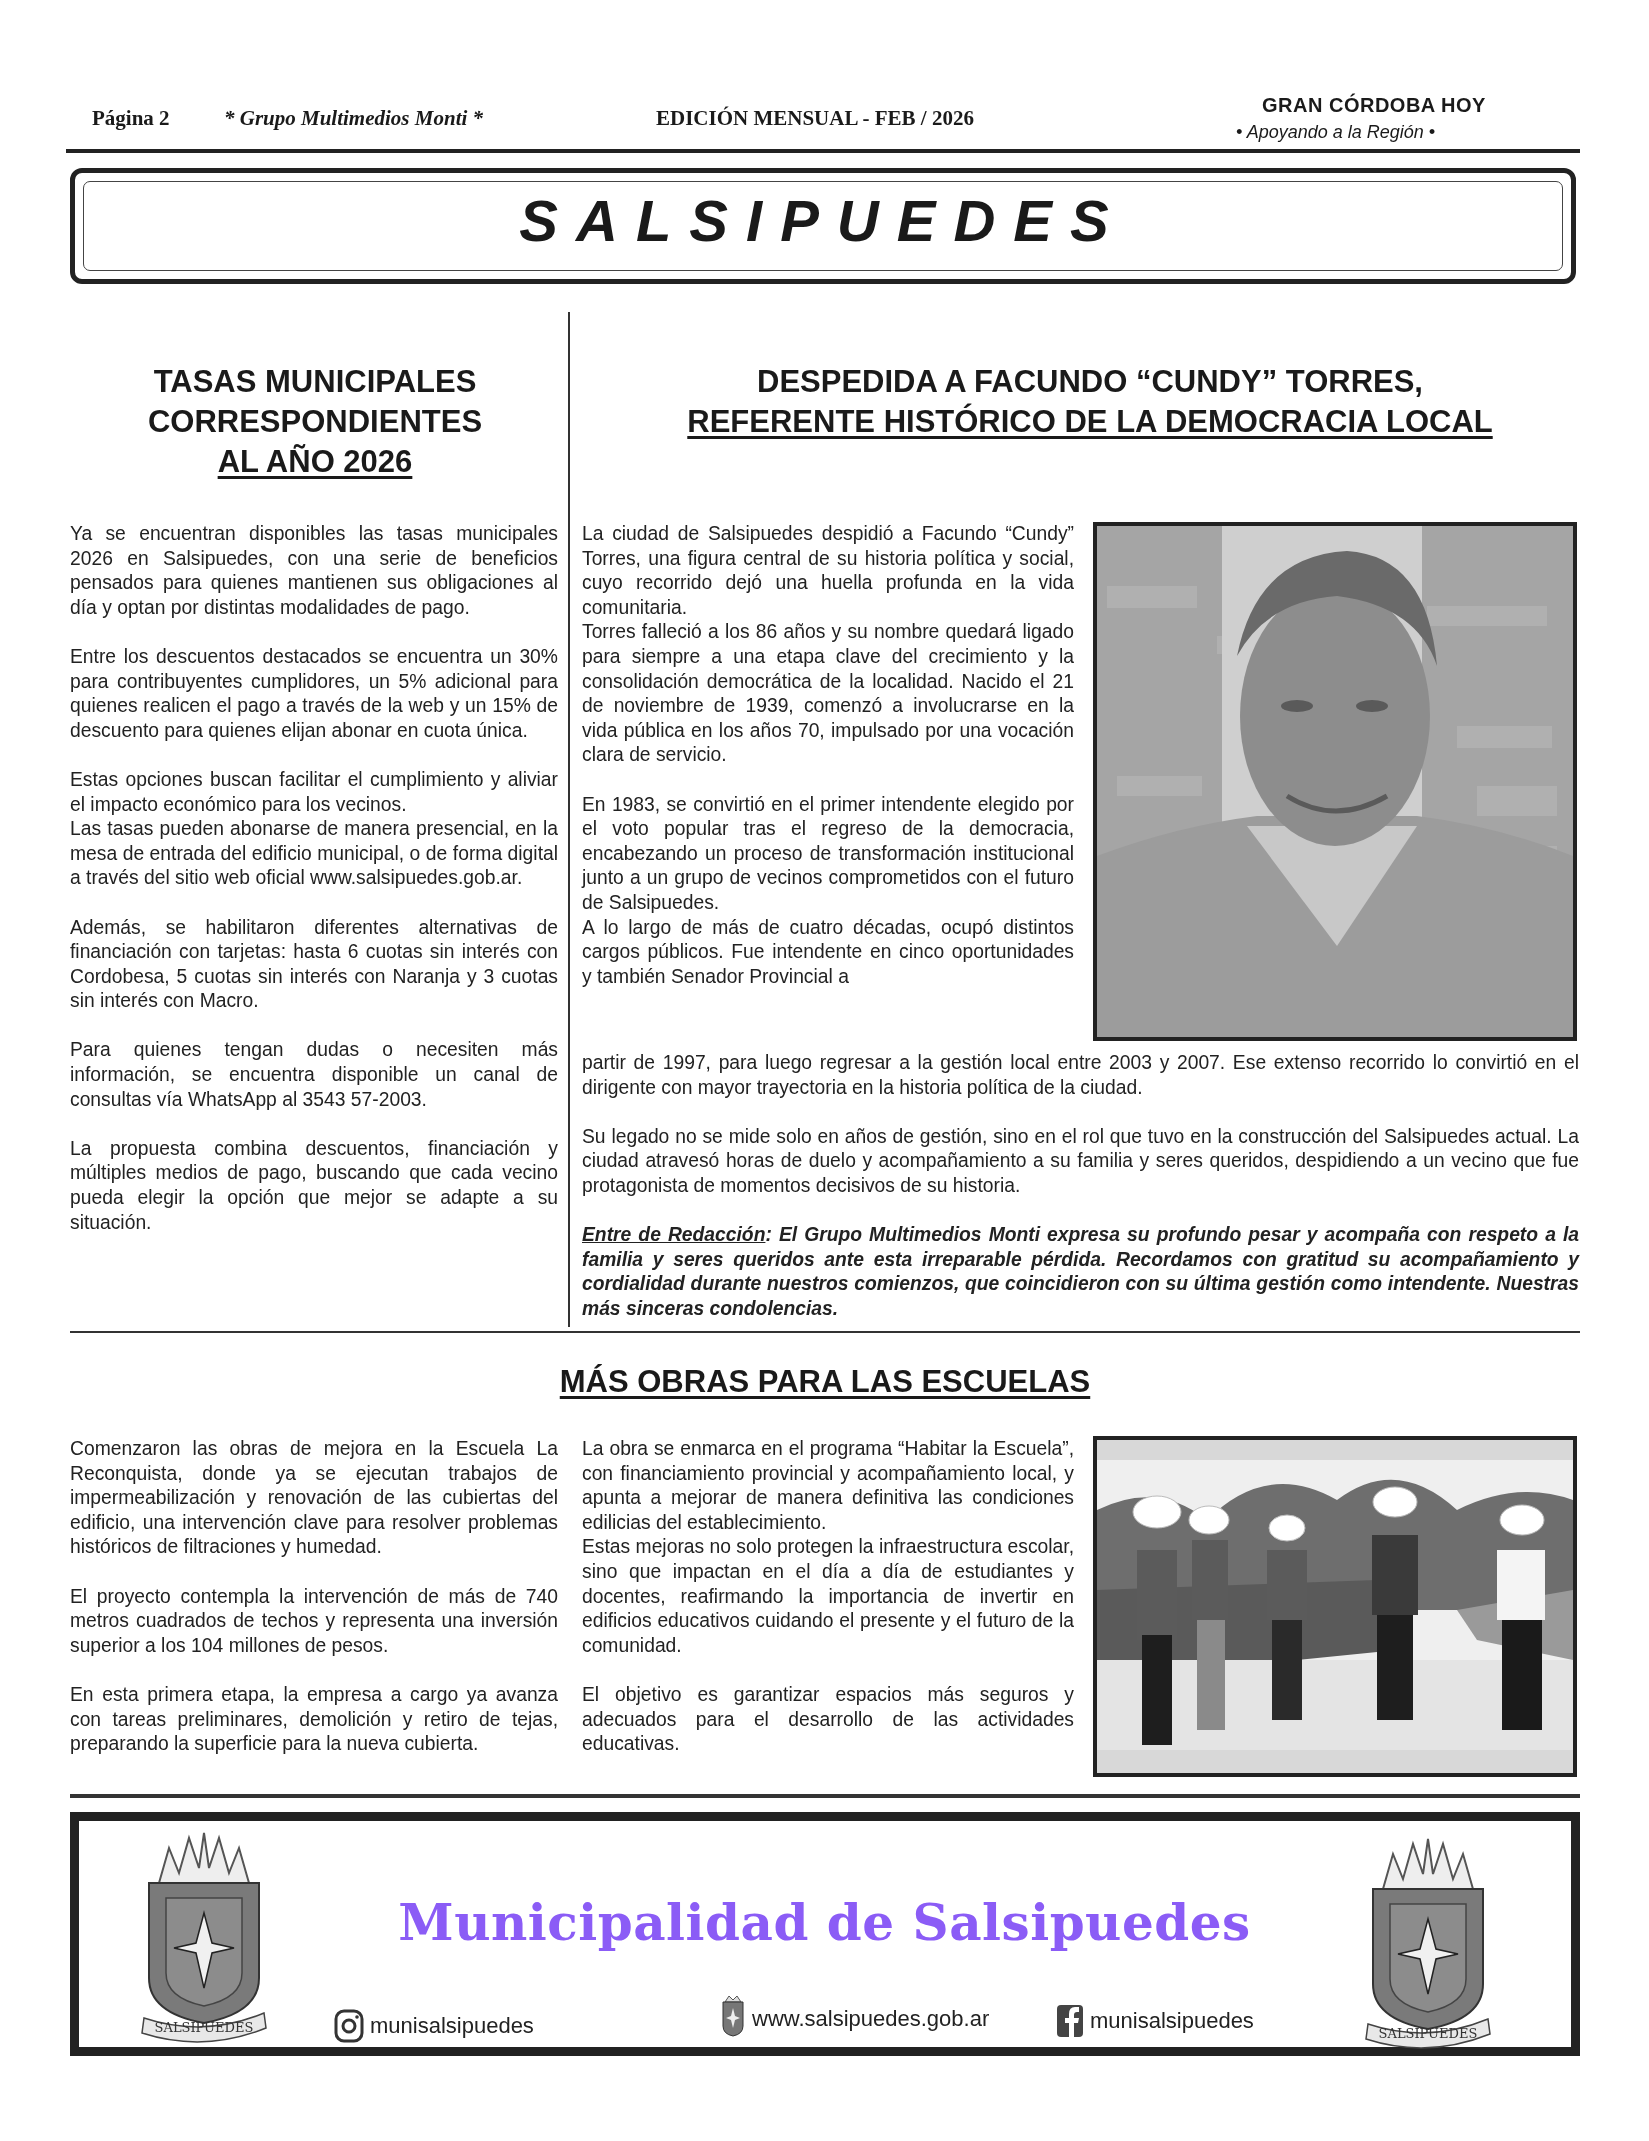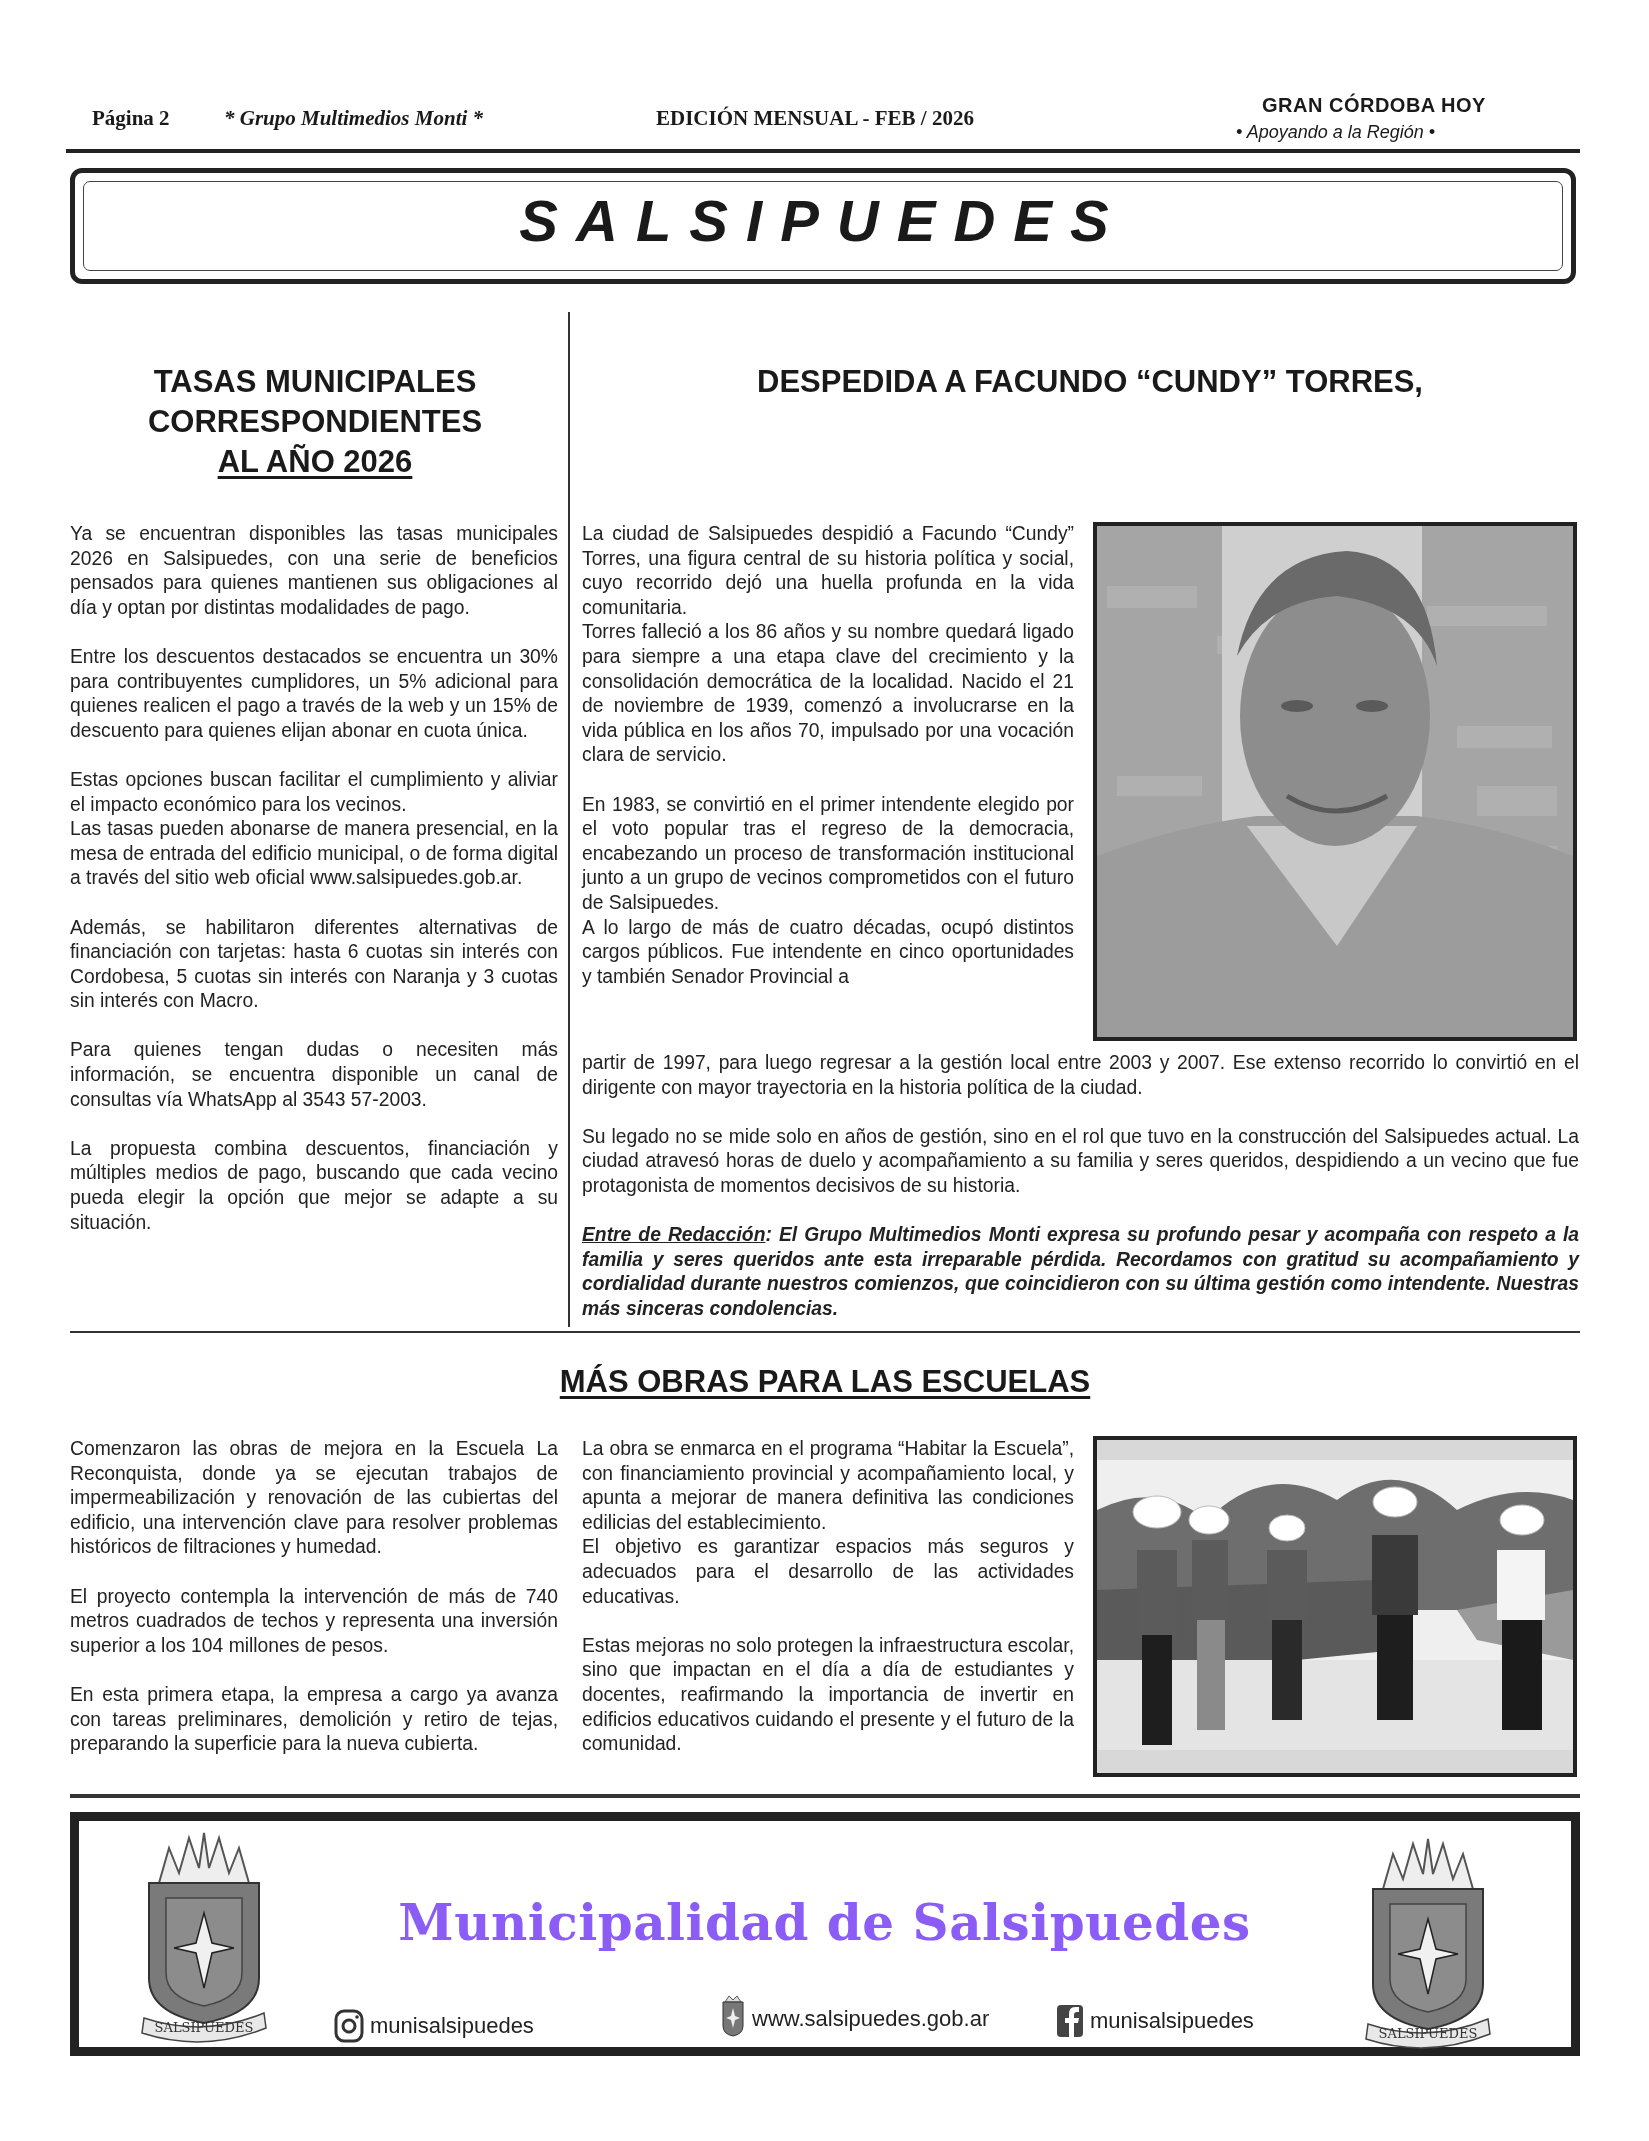--- a/index.html
+++ b/index.html
@@ -83,20 +83,21 @@
   <p>Entre los descuentos destacados se encuentra un 30% para contribuyentes cumplidores, un 5% adicional para quienes realicen el pago a través de la web y un 15% de descuento para quienes elijan abonar en cuota única.</p>
   <p class="tight">Estas opciones buscan facilitar el cumplimiento y aliviar el impacto económico para los vecinos.</p>
   <p>Las tasas pueden abonarse de manera presencial, en la mesa de entrada del edificio municipal, o de forma digital a través del sitio web oficial www.salsipuedes.gob.ar.</p>
   <p>Además, se habilitaron diferentes alternativas de financiación con tarjetas: hasta 6 cuotas sin interés con Cordobesa, 5 cuotas sin interés con Naranja y 3 cuotas sin interés con Macro.</p>
   <p>Para quienes tengan dudas o necesiten más información, se encuentra disponible un canal de consultas vía WhatsApp al 3543 57-2003.</p>
   <p>La propuesta combina descuentos, financiación y múltiples medios de pago, buscando que cada vecino pueda elegir la opción que mejor se adapte a su situación.</p>
 </div>
 
 <div class="abs headline" id="despedida-title">
   <div>DESPEDIDA A FACUNDO “CUNDY” TORRES,</div>
+  <div><u>REFERENTE HISTÓRICO DE LA DEMOCRACIA LOCAL</u></div>
 </div>
 <div class="abs body-text" id="despedida-body-narrow">
   <p class="tight">La ciudad de Salsipuedes despidió a Facundo “Cundy” Torres, una figura central de su historia política y social, cuyo recorrido dejó una huella profunda en la vida comunitaria.</p>
   <p>Torres falleció a los 86 años y su nombre quedará ligado para siempre a una etapa clave del crecimiento y la consolidación democrática de la localidad. Nacido el 21 de noviembre de 1939, comenzó a involucrarse en la vida pública en los años 70, impulsado por una vocación clara de servicio.</p>
   <p class="tight">En 1983, se convirtió en el primer intendente elegido por el voto popular tras el regreso de la democracia, encabezando un proceso de transformación institucional junto a un grupo de vecinos comprometidos con el futuro de Salsipuedes.</p>
   <p class="tight">A lo largo de más de cuatro décadas, ocupó distintos cargos públicos.  Fue intendente en cinco oportunidades y también Senador Provincial a</p>
 </div>
 <div class="abs photo" id="torres-photo">
   <svg width="100%" height="100%" viewBox="0 0 476 511" preserveAspectRatio="none">
     <rect width="476" height="511" fill="#a5a5a5"></rect>
@@ -130,22 +131,22 @@
 <div class="abs headline" id="escuelas-title">
   <u>MÁS OBRAS PARA LAS ESCUELAS</u>
 </div>
 <div class="abs body-text" id="escuelas-left">
   <p>Comenzaron las obras de mejora en la Escuela La Reconquista, donde ya se ejecutan trabajos de impermeabilización y renovación de las cubiertas del edificio, una intervención clave para resolver problemas históricos de filtraciones y humedad.</p>
   <p>El proyecto contempla la intervención de más de 740 metros cuadrados de techos y representa una inversión superior a los 104 millones de pesos.</p>
   <p>En esta primera etapa, la empresa a cargo ya avanza con tareas preliminares, demolición y retiro de tejas, preparando la superficie para la nueva cubierta.</p>
 </div>
 <div class="abs body-text" id="escuelas-right">
   <p class="tight">La obra se enmarca en el programa “Habitar la Escuela”, con financiamiento provincial y acompañamiento local, y apunta a mejorar de manera definitiva las condiciones edilicias del establecimiento.</p>
+  <p>Estas mejoras no solo protegen la infraestructura escolar, sino que impactan en el día a día de estudiantes y docentes, reafirmando la importancia de invertir en edificios educativos cuidando el presente y el futuro de la comunidad.</p>
   <p>El objetivo es garantizar espacios más seguros y adecuados para el desarrollo de las actividades educativas.</p>
-  <p>Estas mejoras no solo protegen la infraestructura escolar, sino que impactan en el día a día de estudiantes y docentes, reafirmando la importancia de invertir en edificios educativos cuidando el presente y el futuro de la comunidad.</p>
 </div>
 <div class="abs photo" id="escuela-photo">
   <svg width="100%" height="100%" viewBox="0 0 476 333" preserveAspectRatio="none">
     <rect width="476" height="333" fill="#d8d8d8"></rect>
     <rect x="0" y="20" width="476" height="290" fill="#efefef"></rect>
     <path d="M0 70 Q60 40 110 80 Q170 20 240 60 Q300 15 360 70 Q420 40 476 60 L476 170 L0 170 Z" fill="#6e6e6e"></path>
     <path d="M0 150 L280 140 L300 210 L0 240 Z" fill="#5a5a5a"></path>
     <path d="M360 170 L476 150 L476 220 L380 200 Z" fill="#9a9a9a"></path>
     <rect x="0" y="220" width="476" height="90" fill="#e4e4e4"></rect>
     <g fill="#5b5b5b">

